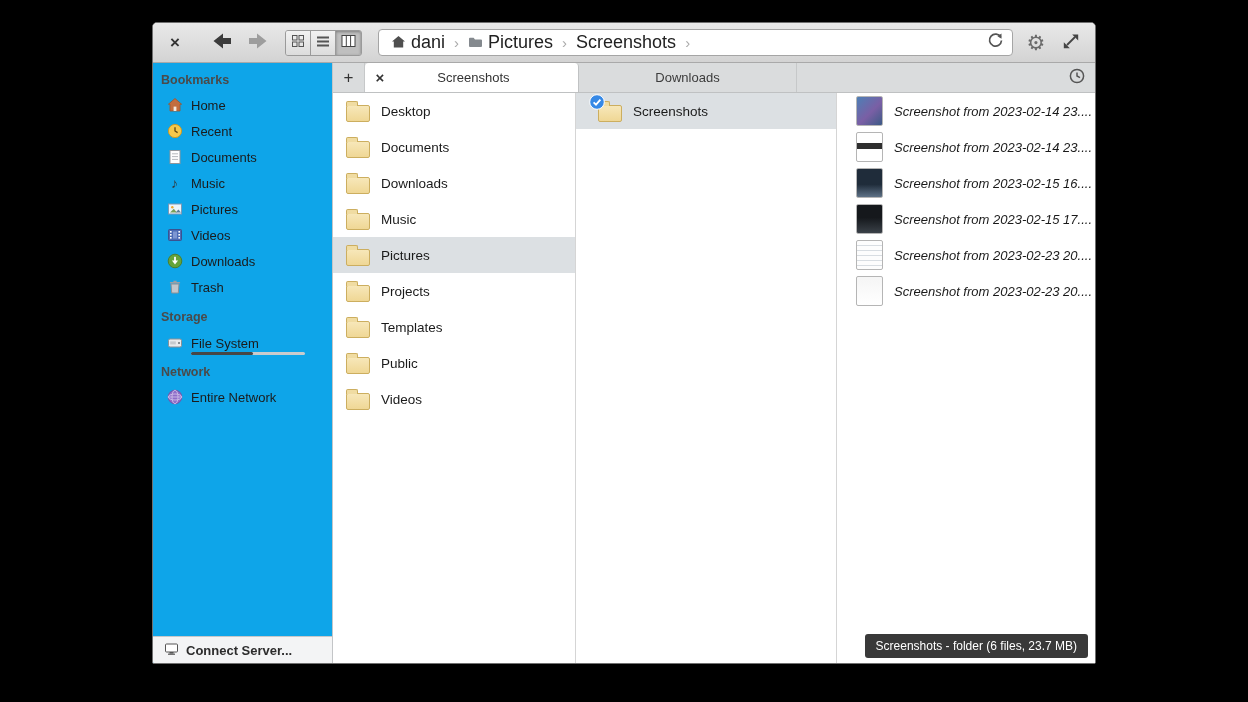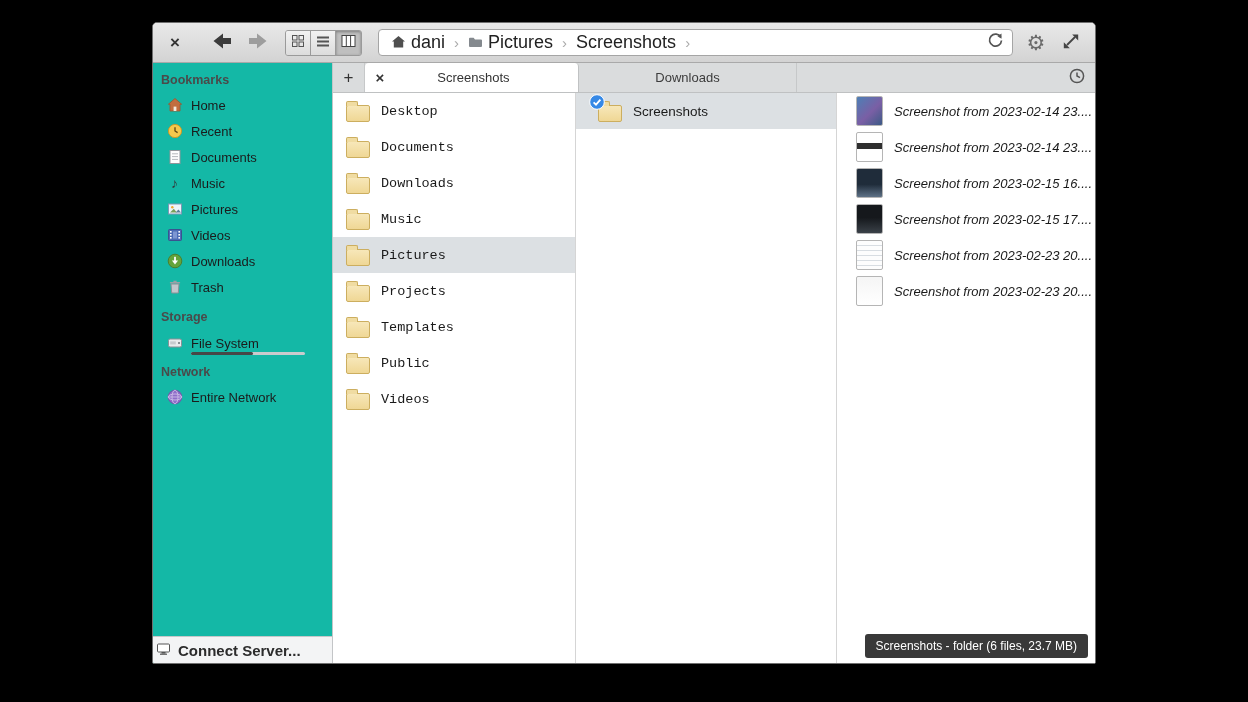--- a/index.html
+++ b/index.html
@@ -29,31 +29,31 @@
     font-size:18px; color:#222; border-radius:3px; white-space:nowrap; }
   .crumbsep { color:#aaa; font-size:15px; padding:0 1px; line-height:1; }
   .pathspacer { flex:1; }
   .reloadbtn { width:22px; height:22px; display:flex; align-items:center; justify-content:center; }
   .gearbtn { width:26px; height:26px; font-size:21px; color:#6b6b6b; display:flex;
     align-items:center; justify-content:center; }
   .expandbtn { width:24px; height:24px; display:flex; align-items:center; justify-content:center; }
 
   
   .sidebar { position:absolute; left:0; top:40px; width:180px; bottom:0;
-    background:#14b8a6; border-right:1px solid #c3c5c7; }
+    background:#0ea5e9; border-right:1px solid #c3c5c7; }
   .sb-title { font-size:12.5px; font-weight:bold; color:#4a4a4a; padding:10px 8px 5px 8px; }
   .sb-item { display:flex; align-items:center; gap:8px; height:26px; padding-left:13px;
     font-size:13px; color:#1b1b1b; cursor:default; }
   .sb-ic { width:17px; height:17px; display:flex; align-items:center; justify-content:center; flex:none; }
   .glyph { font-size:14px; color:#34383c; }
   .fsbar { margin:1px 0 0 38px; width:114px; height:3px; background:#c9cbcd; border-radius:2px; position:relative; }
   .fsbar-fill { position:absolute; left:0; top:0; height:3px; width:62px; background:#474747; border-radius:2px; }
   .connect { position:absolute; left:0; right:0; bottom:0; height:27px; background:#f3f4f5;
-    border-top:1px solid #c6c8ca; display:flex; align-items:center; gap:7px; padding-left:3px;
-    font-size:15px; font-weight:bold; color:#2c2c2c;margin-top:46px; }
+    border-top:1px solid #c6c8ca; display:flex; align-items:center; gap:7px; padding-left:11px;
+    font-size:13px; font-weight:bold; color:#2c2c2c;margin-top:46px; }
 
   
   .main { position:absolute; left:180px; top:40px; right:0; bottom:0; background:#fff; }
   .tabbar { position:absolute; left:0; top:0; right:0; height:30px; background:#dadcdd;
     border-bottom:1px solid #bfc1c2; display:flex; align-items:stretch; }
   .tab-new { width:32px; display:flex; align-items:center; justify-content:center;
     font-size:17px; color:#333; border-right:1px solid #c6c8c9; }
   .tab { display:flex; align-items:center; font-size:13px; color:#333; position:relative; }
   .tab.active { width:214px; background:#fff; border-right:1px solid #c0c2c3;
     border-radius:4px 4px 0 0; }
@@ -61,21 +61,21 @@
     font-size:15px; font-weight:bold; color:#333; }
   .tab.active .tab-label { flex:1; text-align:center; padding-right:26px; }
   .tab.inactive { width:218px; border-right:1px solid #c6c8c9; }
   .tab.inactive .tab-label { flex:1; text-align:center; color:#3c3c3c; }
   .tab-spacer { flex:1; }
   .histbtn { width:36px; display:flex; align-items:center; justify-content:center; }
 
   
   .cols { position:absolute; left:0; top:30px; right:0; bottom:0; display:flex; background:#fff; }
   .mcol { border-right:1px solid #d5d5d5; overflow:hidden; }
-  .mcol1 { width:243px;font-family:Liberation Mono, monospace; } .mcol2 { width:261px; } .mcol3 { flex:1; border-right:none; }
+  .mcol1 { width:243px; } .mcol2 { width:261px; } .mcol3 { flex:1; border-right:none; }
   .row { height:36px; display:flex; align-items:center; gap:11px; padding-left:13px;
     font-size:13.5px; color:#1a1a1a; cursor:default; }
   .row.selected { background:#dce0e3; }
 
   .folder { width:24px; height:17px; background:linear-gradient(#f7e7b9,#efd795);
     border:1px solid #ccae5f; border-radius:2px; position:relative; flex:none; margin-top:4px; }
   .folder::before { content:""; position:absolute; left:-1px; top:-5px; width:10px; height:4px;
     background:#f0dca2; border:1px solid #ccae5f; border-bottom:none; border-radius:2px 2px 0 0; }
 
   .iconwrap { position:relative; flex:none; }

